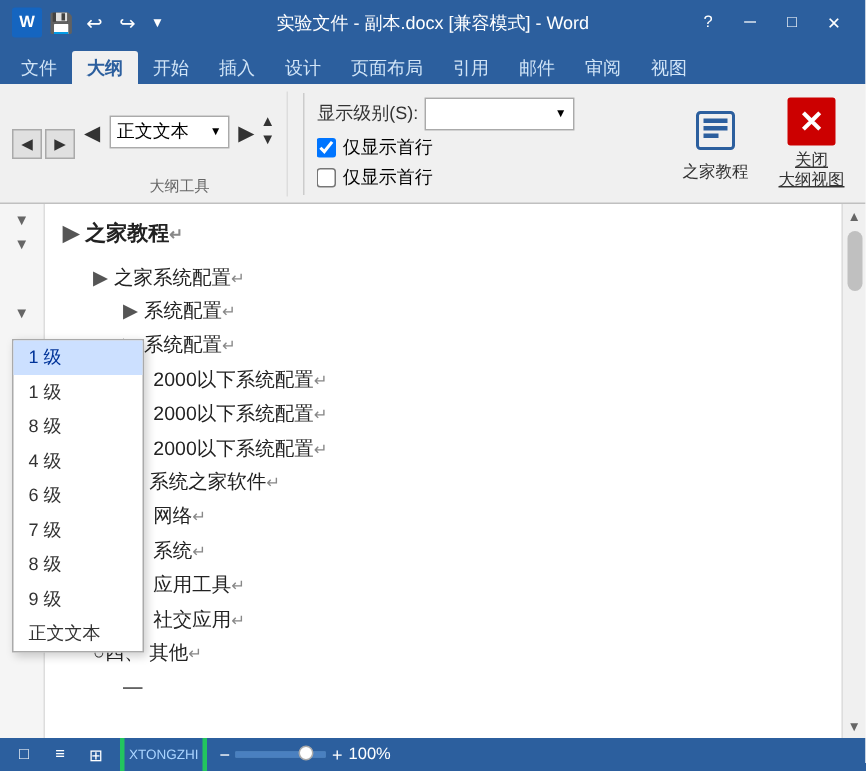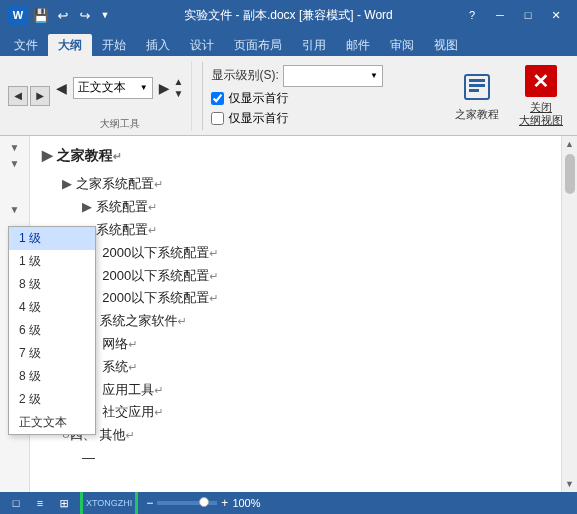--- a/index.html
+++ b/index.html
@@ -568,21 +568,21 @@
   </div>
 
   <div class="dropdown-menu">
     <div class="dropdown-item selected">1 级</div>
     <div class="dropdown-item">1 级</div>
     <div class="dropdown-item">8 级</div>
     <div class="dropdown-item">4 级</div>
     <div class="dropdown-item">6 级</div>
     <div class="dropdown-item">7 级</div>
     <div class="dropdown-item">8 级</div>
-    <div class="dropdown-item">2 级</div>
+    <div class="dropdown-item">9 级</div>
     <div class="dropdown-item">正文文本</div>
   </div>
 </div>
 
 <div class="status-bar">
   <div class="status-right">
 
     <div class="status-icon">□</div>
     <div class="status-icon">≡</div>
     <div class="status-icon">⊞</div>

